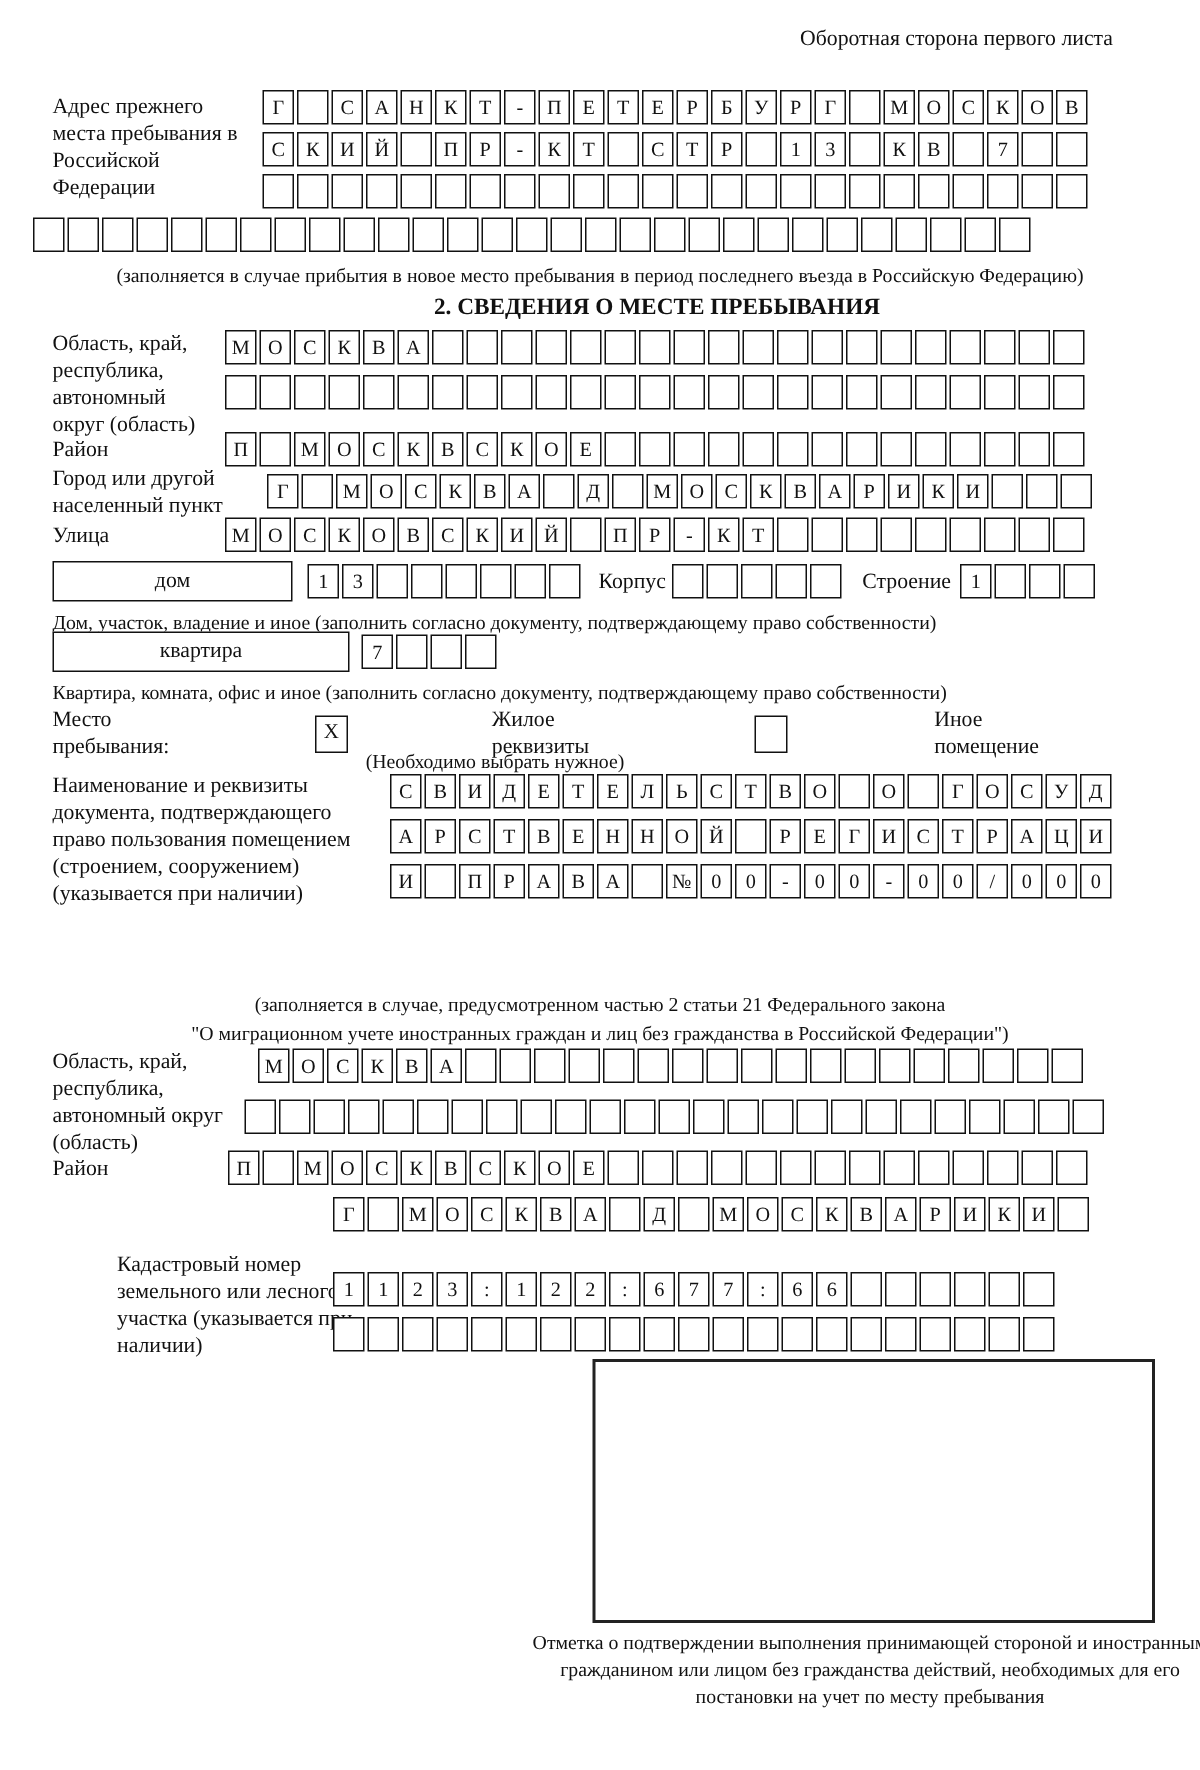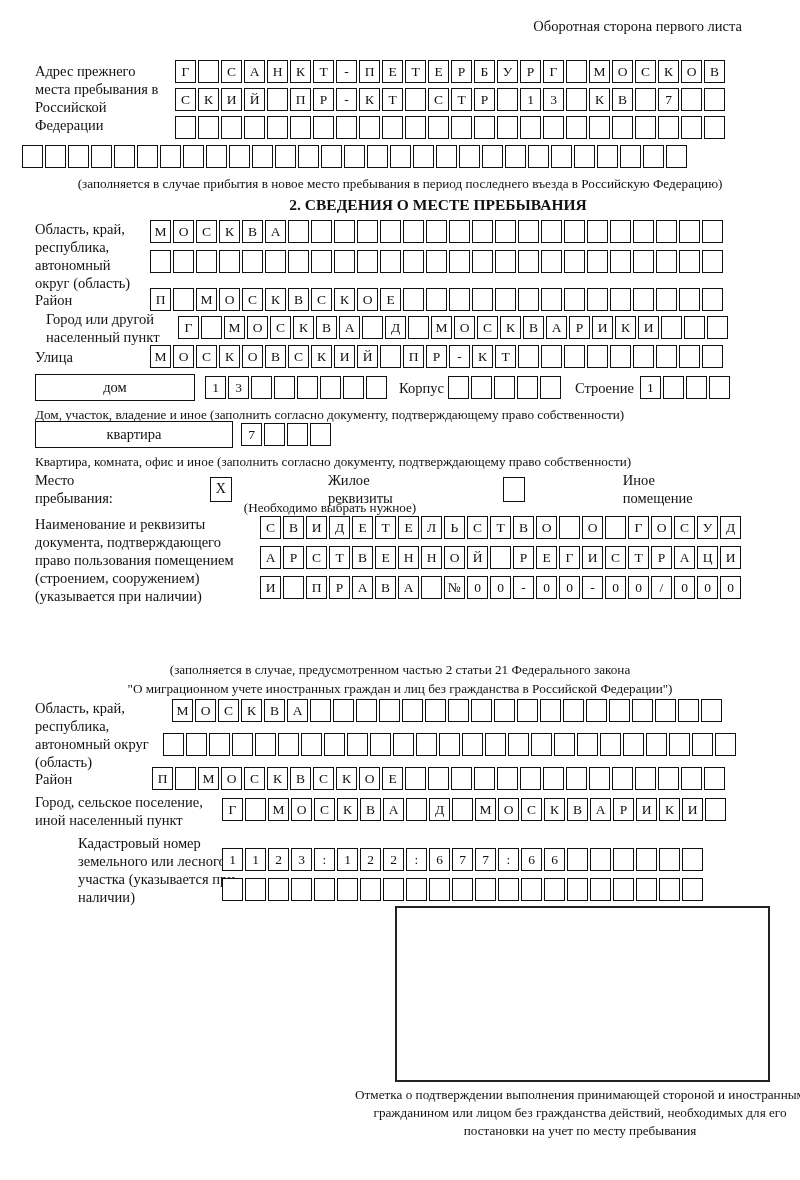--- a/index.html
+++ b/index.html
@@ -226,21 +226,21 @@
       <span class="cell"></span>
       <span class="cell"></span>
       <span class="cell"></span>
       <span class="cell"></span>
       <span class="cell"></span>
       <span class="cell"></span>
       <span class="cell"></span>
       <span class="cell"></span>
     </div>
 
-  <div class="abs lbl" style="top:310px;left:46px;width:142px;">Город или другой населенный пункт</div>
+  <div class="abs lbl" style="top:310px;left:35px;width:142px;">Город или другой населенный пункт</div>
   <div class="abs cellrow" style="top:316px;left:178px;">
       <span class="cell">Г</span>
       <span class="cell"></span>
       <span class="cell">М</span>
       <span class="cell">О</span>
       <span class="cell">С</span>
       <span class="cell">К</span>
       <span class="cell">В</span>
       <span class="cell">А</span>
       <span class="cell"></span>
@@ -505,21 +505,20 @@
       <span class="cell"></span>
       <span class="cell"></span>
       <span class="cell"></span>
       <span class="cell"></span>
       <span class="cell"></span>
       <span class="cell"></span>
       <span class="cell"></span>
       <span class="cell"></span>
     </div>
 
-  <div class="abs lbl" style="top:793px;left:35px;width:186px;">Город, сельское поселение, иной населенный пункт</div>
   <div class="abs cellrow" style="top:798px;left:222px;">
       <span class="cell">Г</span>
       <span class="cell"></span>
       <span class="cell">М</span>
       <span class="cell">О</span>
       <span class="cell">С</span>
       <span class="cell">К</span>
       <span class="cell">В</span>
       <span class="cell">А</span>
       <span class="cell"></span>

